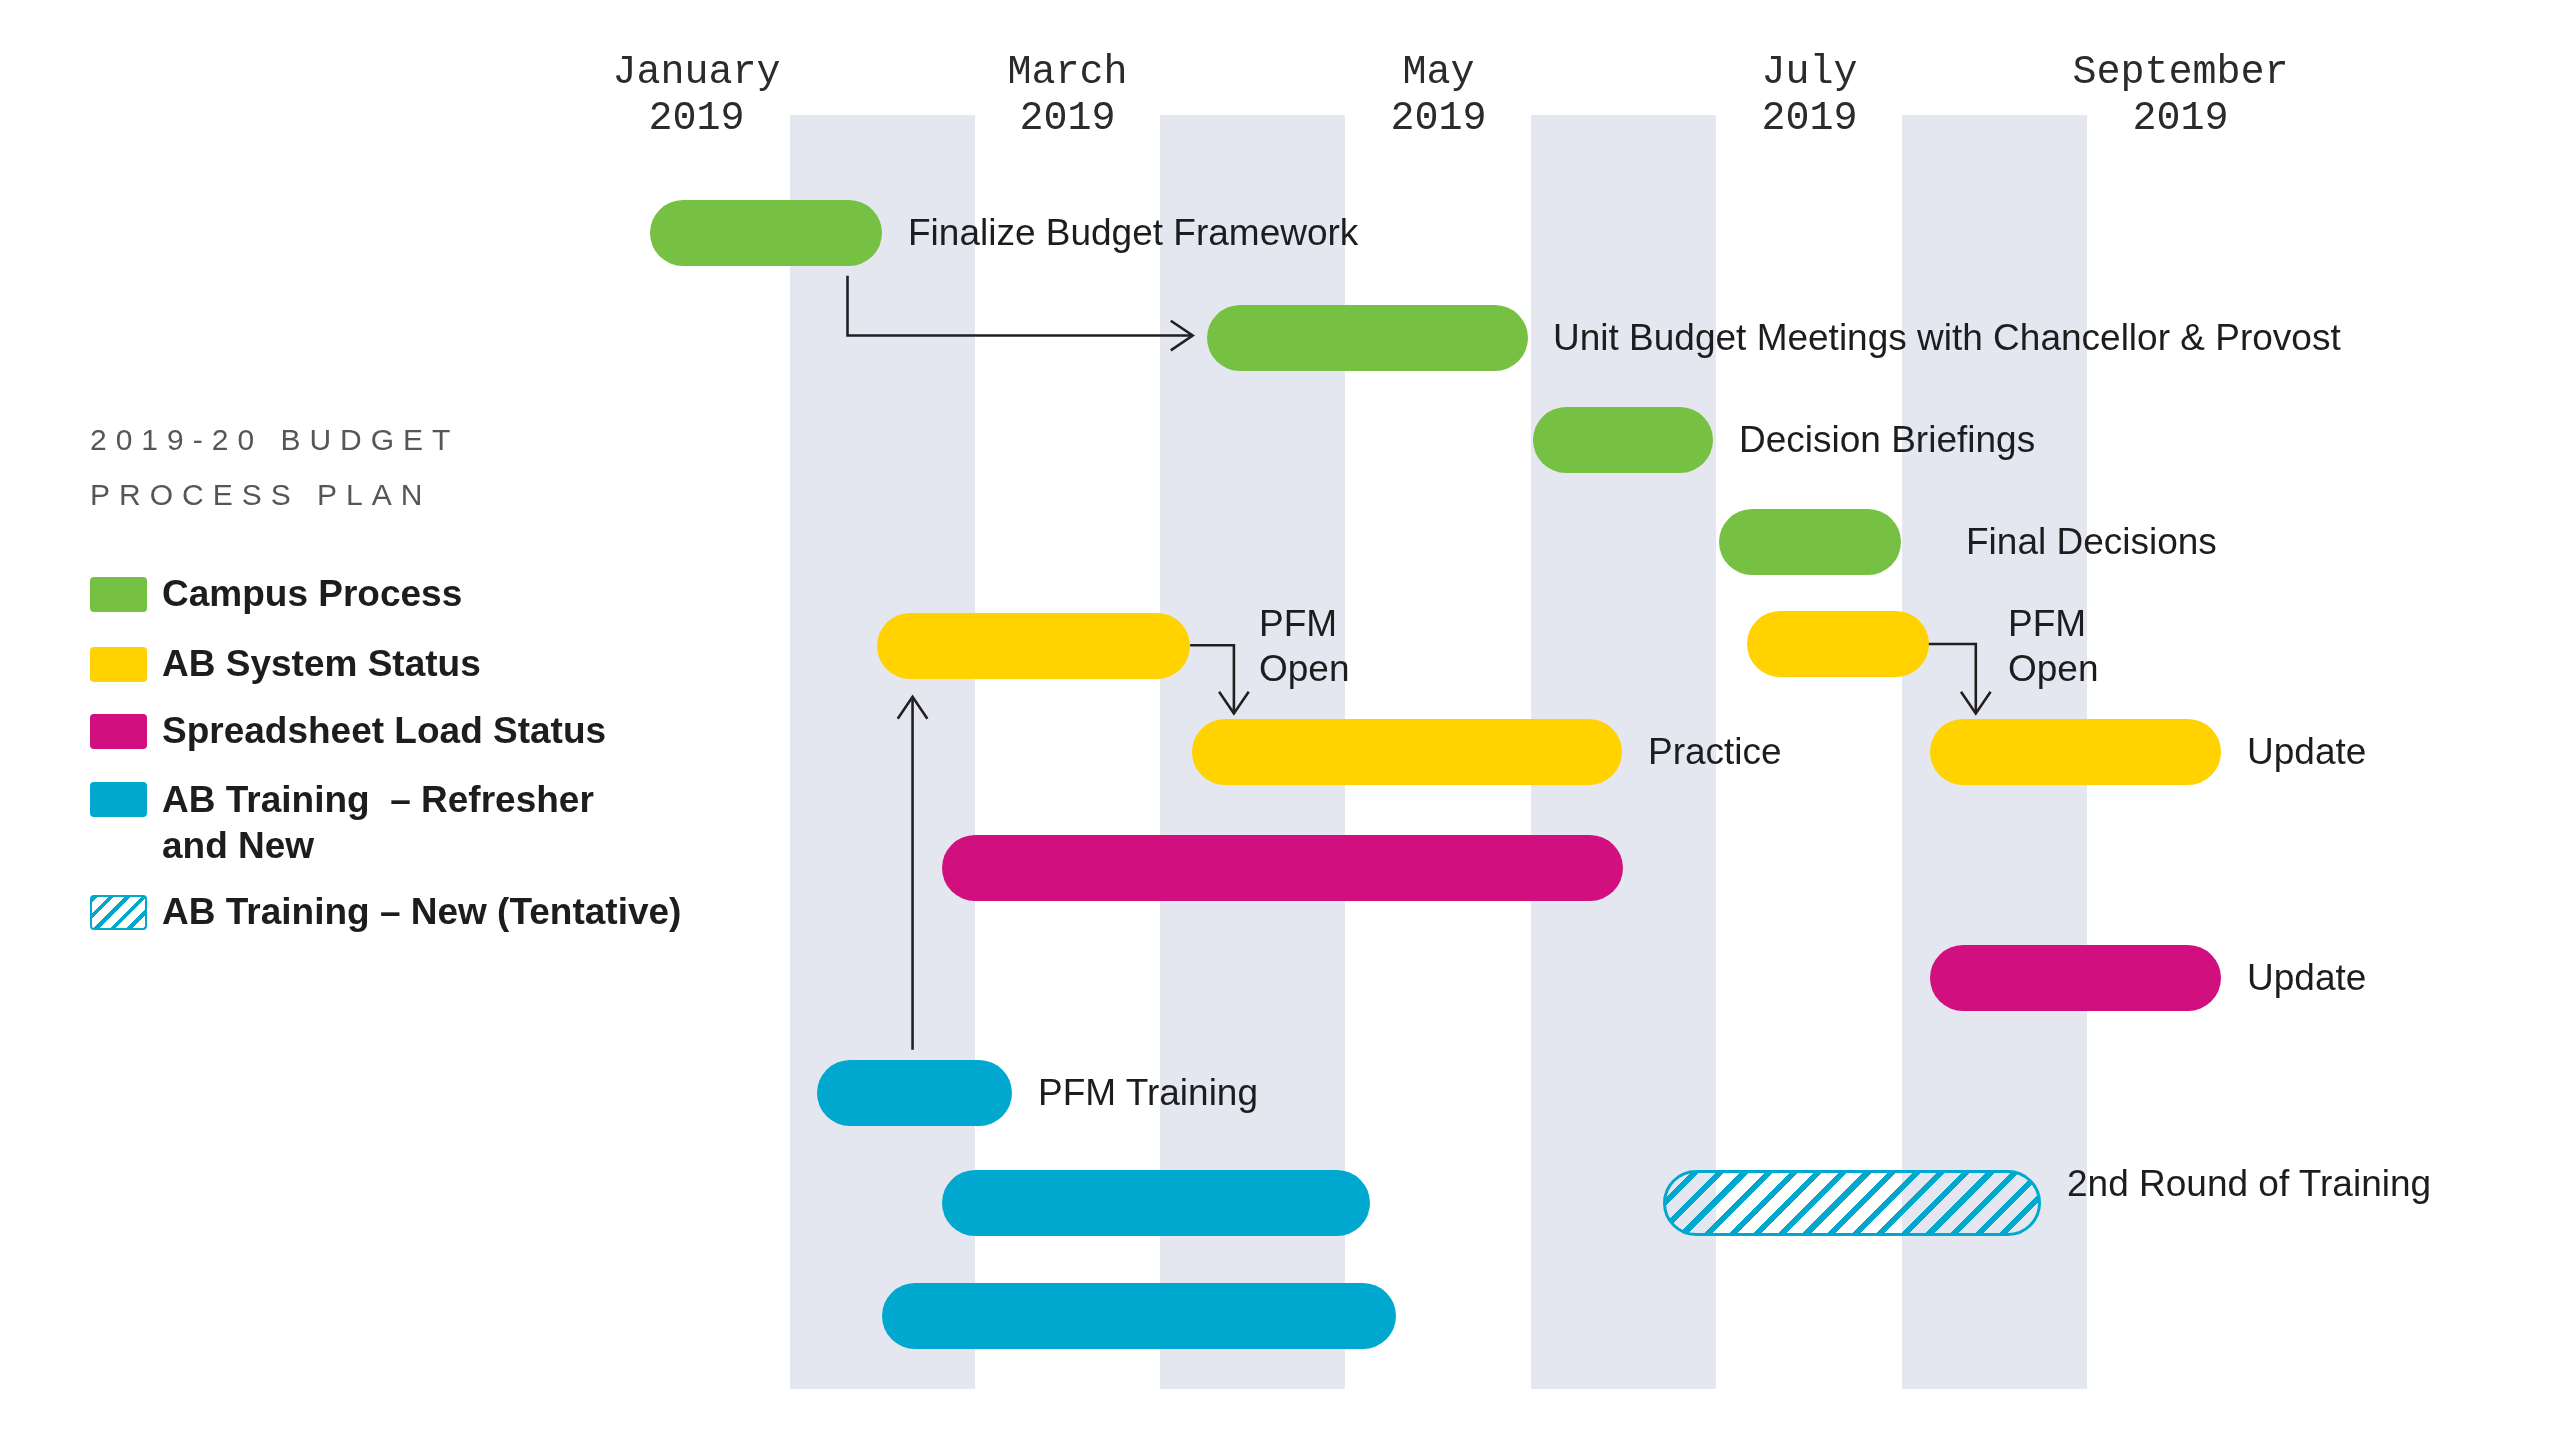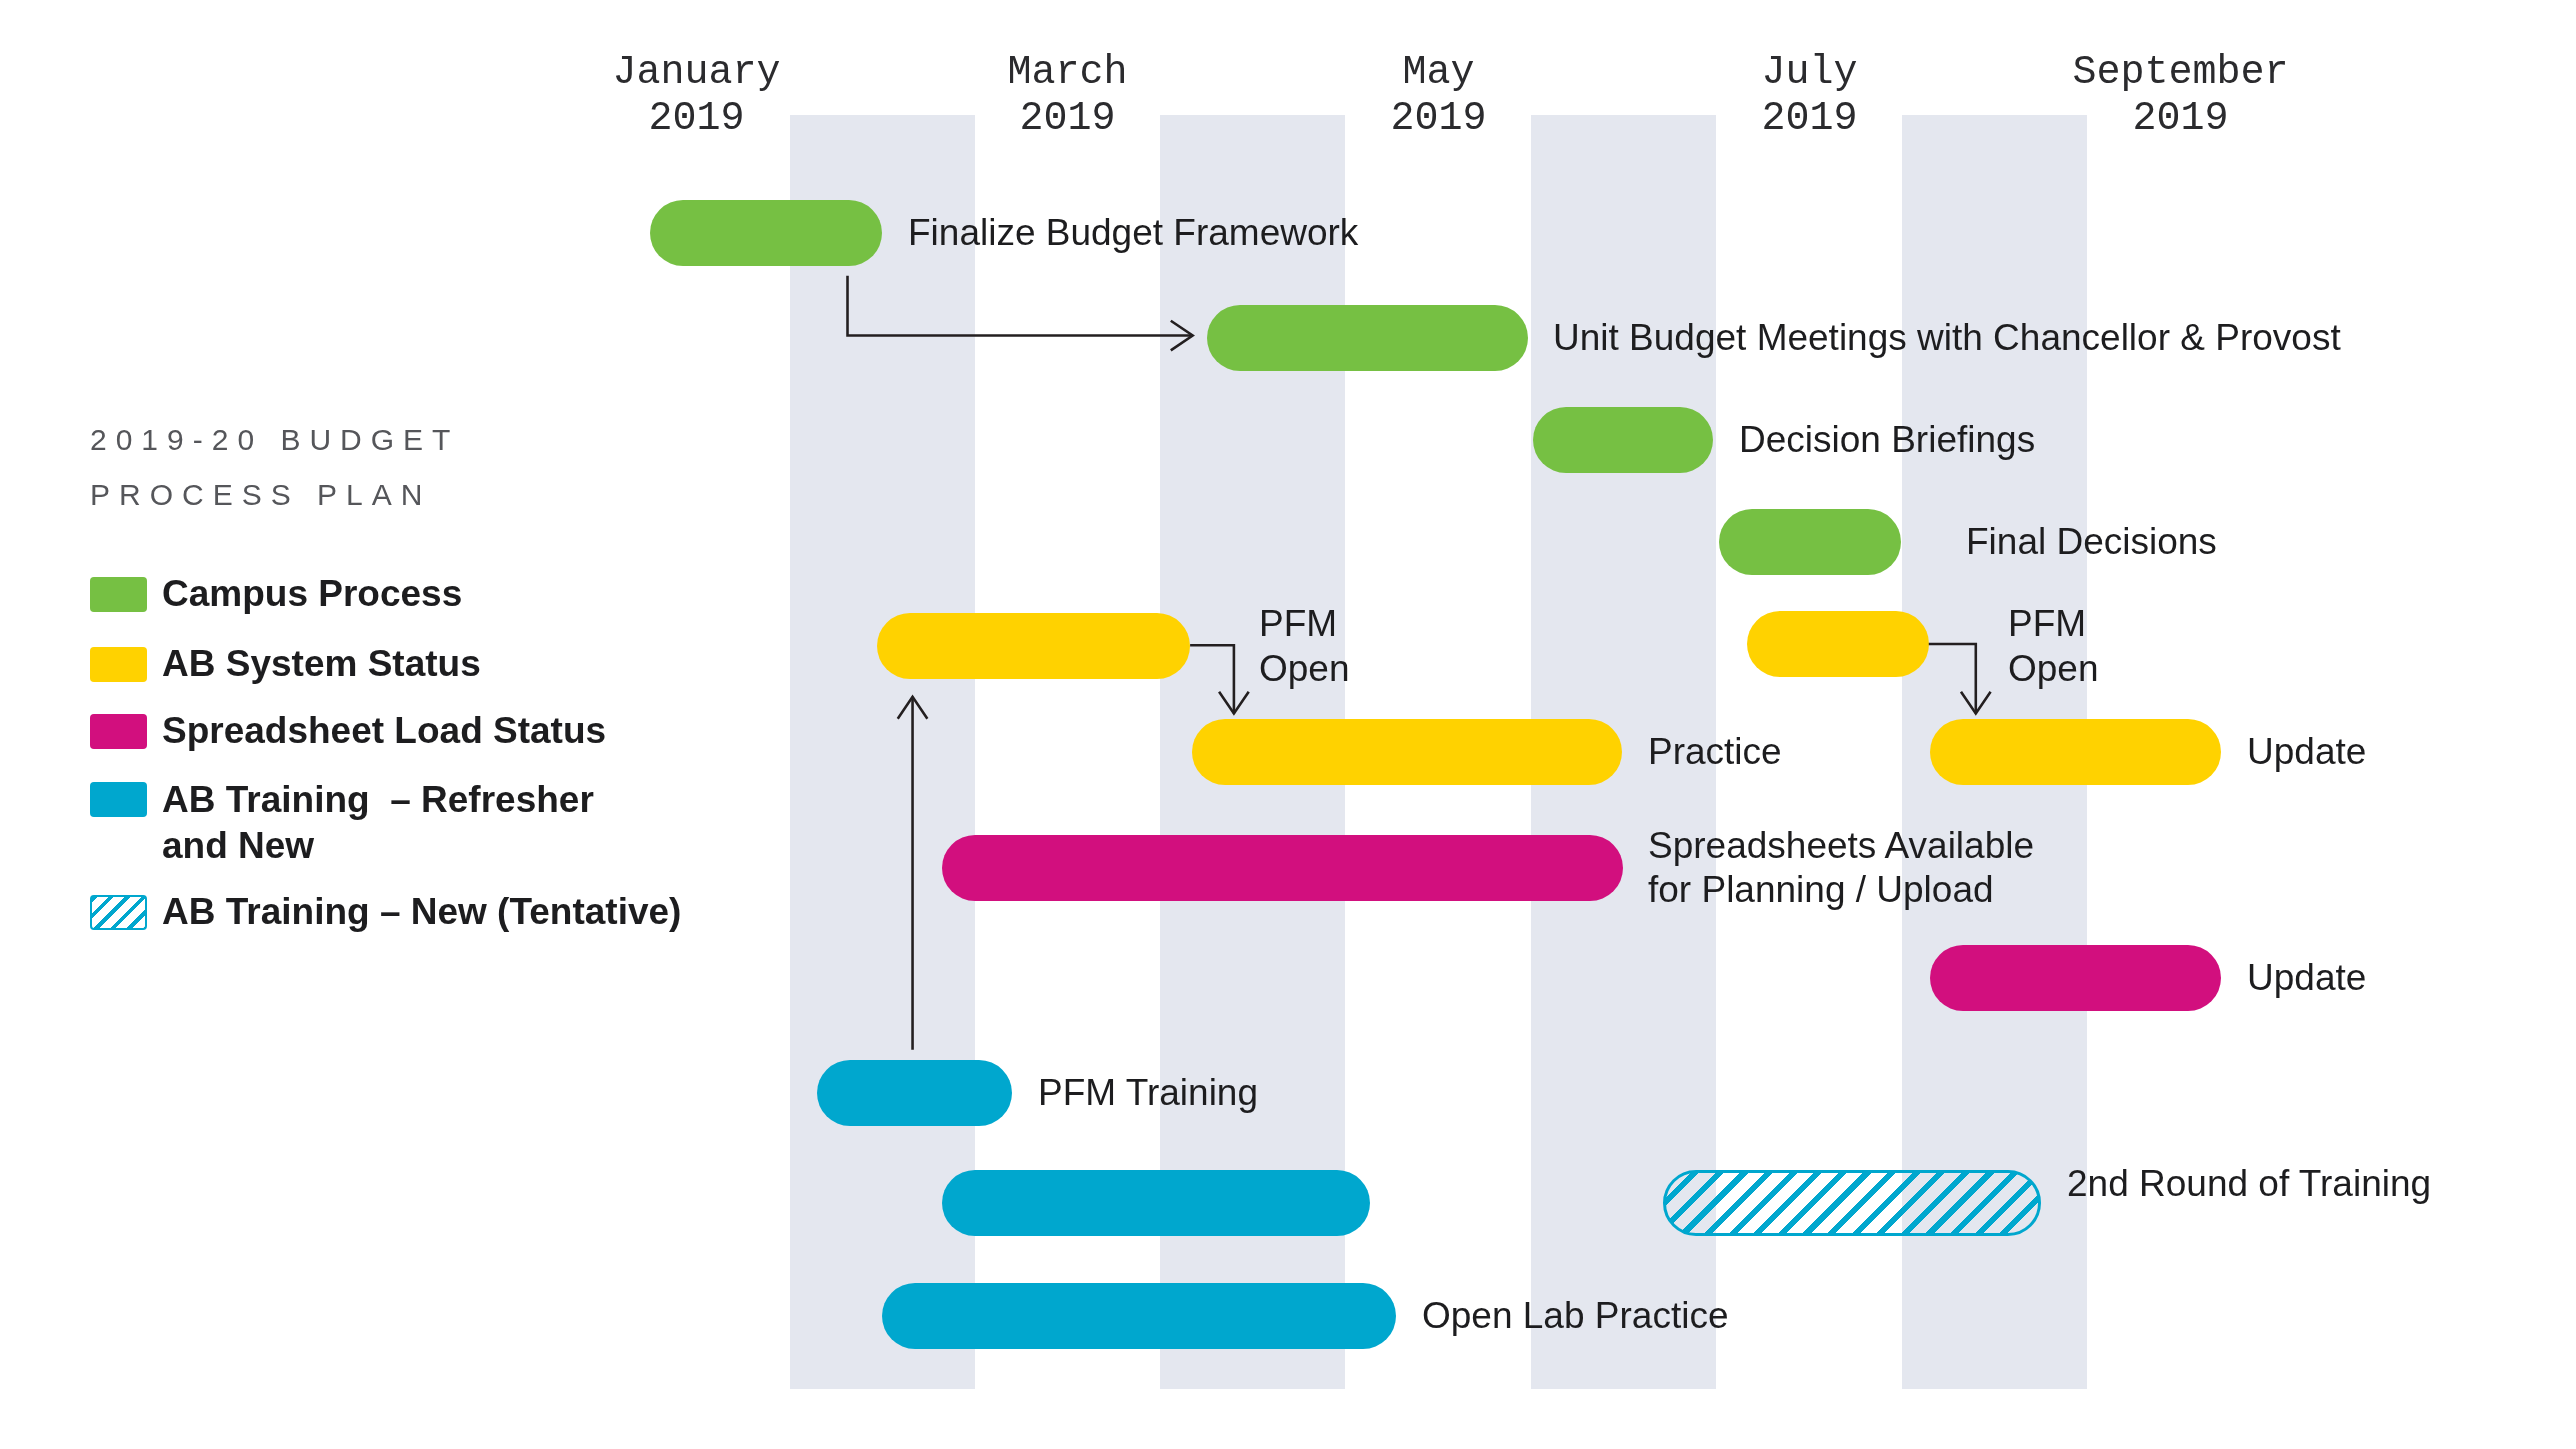--- a/index.html
+++ b/index.html
@@ -159,29 +159,26 @@
     <div class="bar-label" style="left: 1739px; top: 407px;">Decision Briefings</div>
     <div class="bar" style="left: 1719px; width: 182px; top: 509px; background: rgb(118, 192, 67);"></div>
     <div class="bar-label" style="left: 1966px; top: 509px;">Final Decisions</div>
     <div class="bar" style="left: 877px; width: 313px; top: 613px; background: rgb(255, 210, 0);"></div>
     <div class="bar" style="left: 1747px; width: 182px; top: 611px; background: rgb(255, 210, 0);"></div>
     <div class="bar" style="left: 1192px; width: 430px; top: 719px; background: rgb(255, 210, 0);"></div>
     <div class="bar-label" style="left: 1648px; top: 719px;">Practice</div>
     <div class="bar" style="left: 1930px; width: 291px; top: 719px; background: rgb(255, 210, 0);"></div>
     <div class="bar-label" style="left: 2247px; top: 719px;">Update</div>
     <div class="bar" style="left: 942px; width: 681px; top: 835px; background: rgb(210, 15, 126);"></div>
-    <div class="bar-label" style="left: 1648px; top: 835px;">Spreadsheets Available
-for Planning / Upload</div>
     <div class="bar" style="left: 1930px; width: 291px; top: 945px; background: rgb(210, 15, 126);"></div>
     <div class="bar-label" style="left: 2247px; top: 945px;">Update</div>
     <div class="bar" style="left: 817px; width: 195px; top: 1060px; background: rgb(0, 167, 206);"></div>
     <div class="bar-label" style="left: 1038px; top: 1060px;">PFM Training</div>
     <div class="bar" style="left: 942px; width: 428px; top: 1170px; background: rgb(0, 167, 206);"></div>
     <div class="bar hatched" style="left: 1663px; width: 378px; top: 1170px; border: 3.9px solid rgb(0, 167, 206); background-image: repeating-linear-gradient(135deg, rgb(0, 167, 206) 0px, rgb(0, 167, 206) 5.8px, transparent 5.8px, transparent 17.4px);"></div>
     <div class="bar-label" style="left: 2067px; top: 1151px;">2nd Round of Training</div>
     <div class="bar" style="left: 882px; width: 514px; top: 1283px; background: rgb(0, 167, 206);"></div>
-    <div class="bar-label" style="left: 1422px; top: 1283px;">Open Lab Practice</div>
     <div class="annotation" style="left: 1259px; top: 601px;">PFM
 Open</div>
     <div class="annotation" style="left: 2008px; top: 601px;">PFM
 Open</div>
   </div>
 
 
 </body></html>

